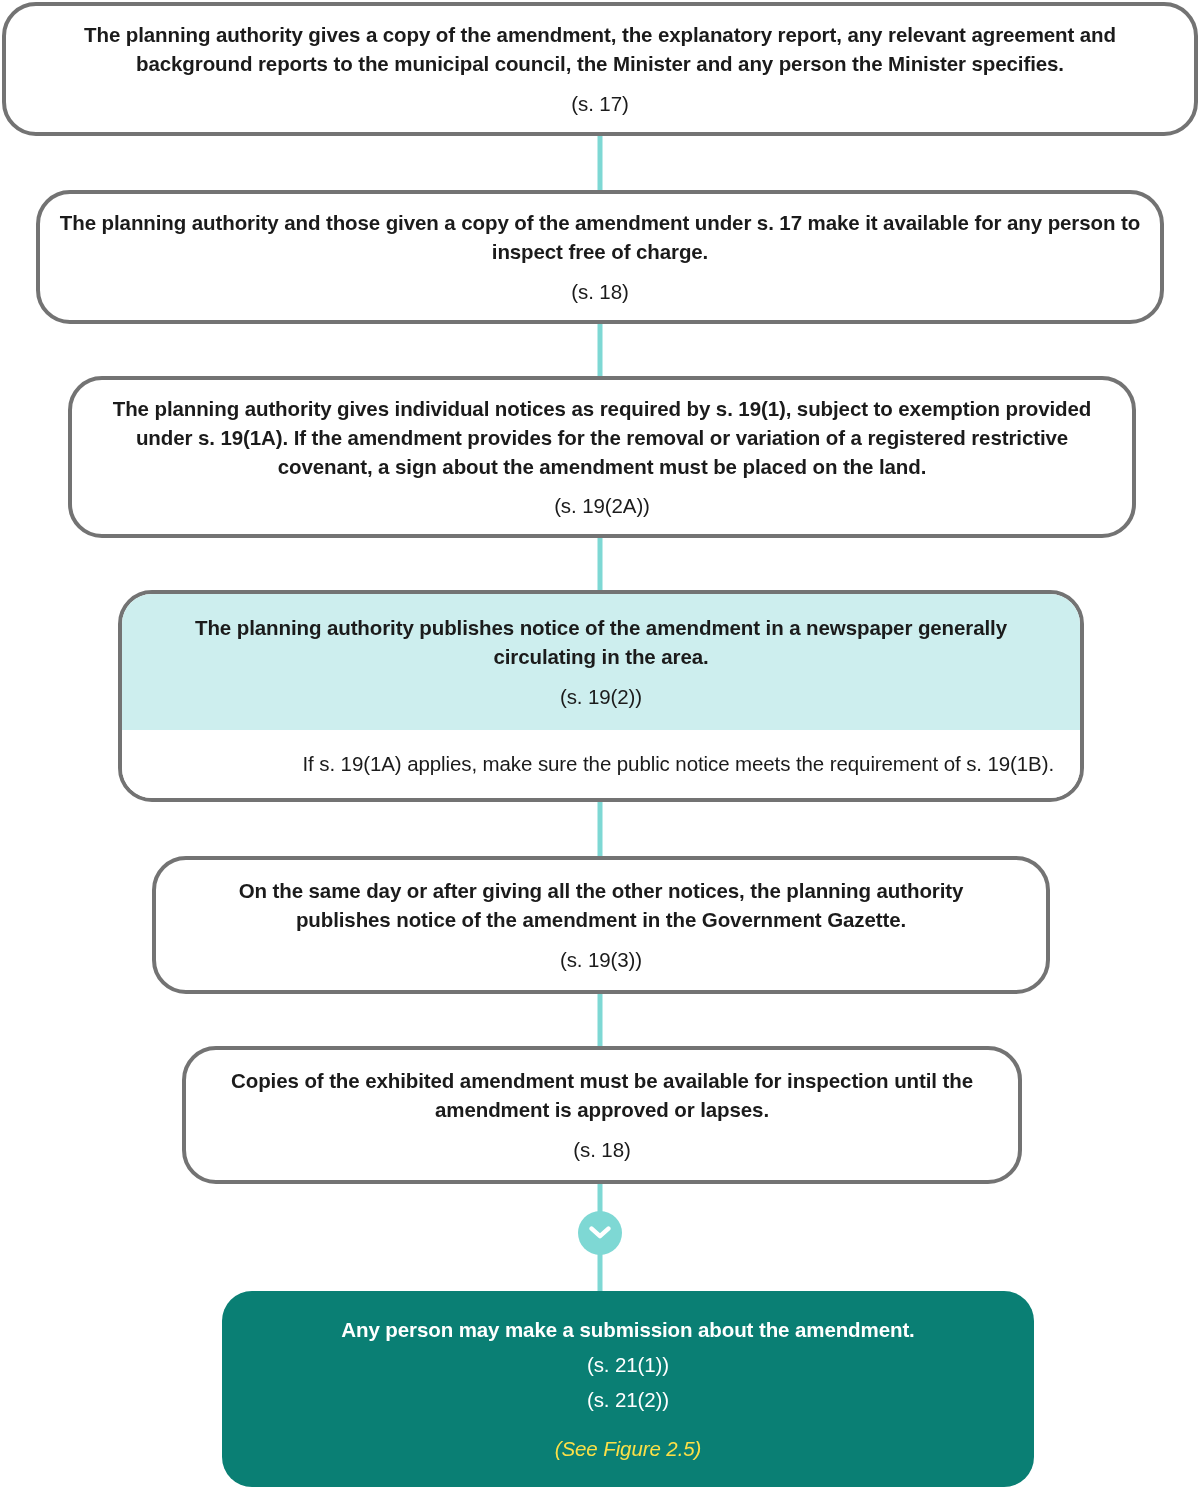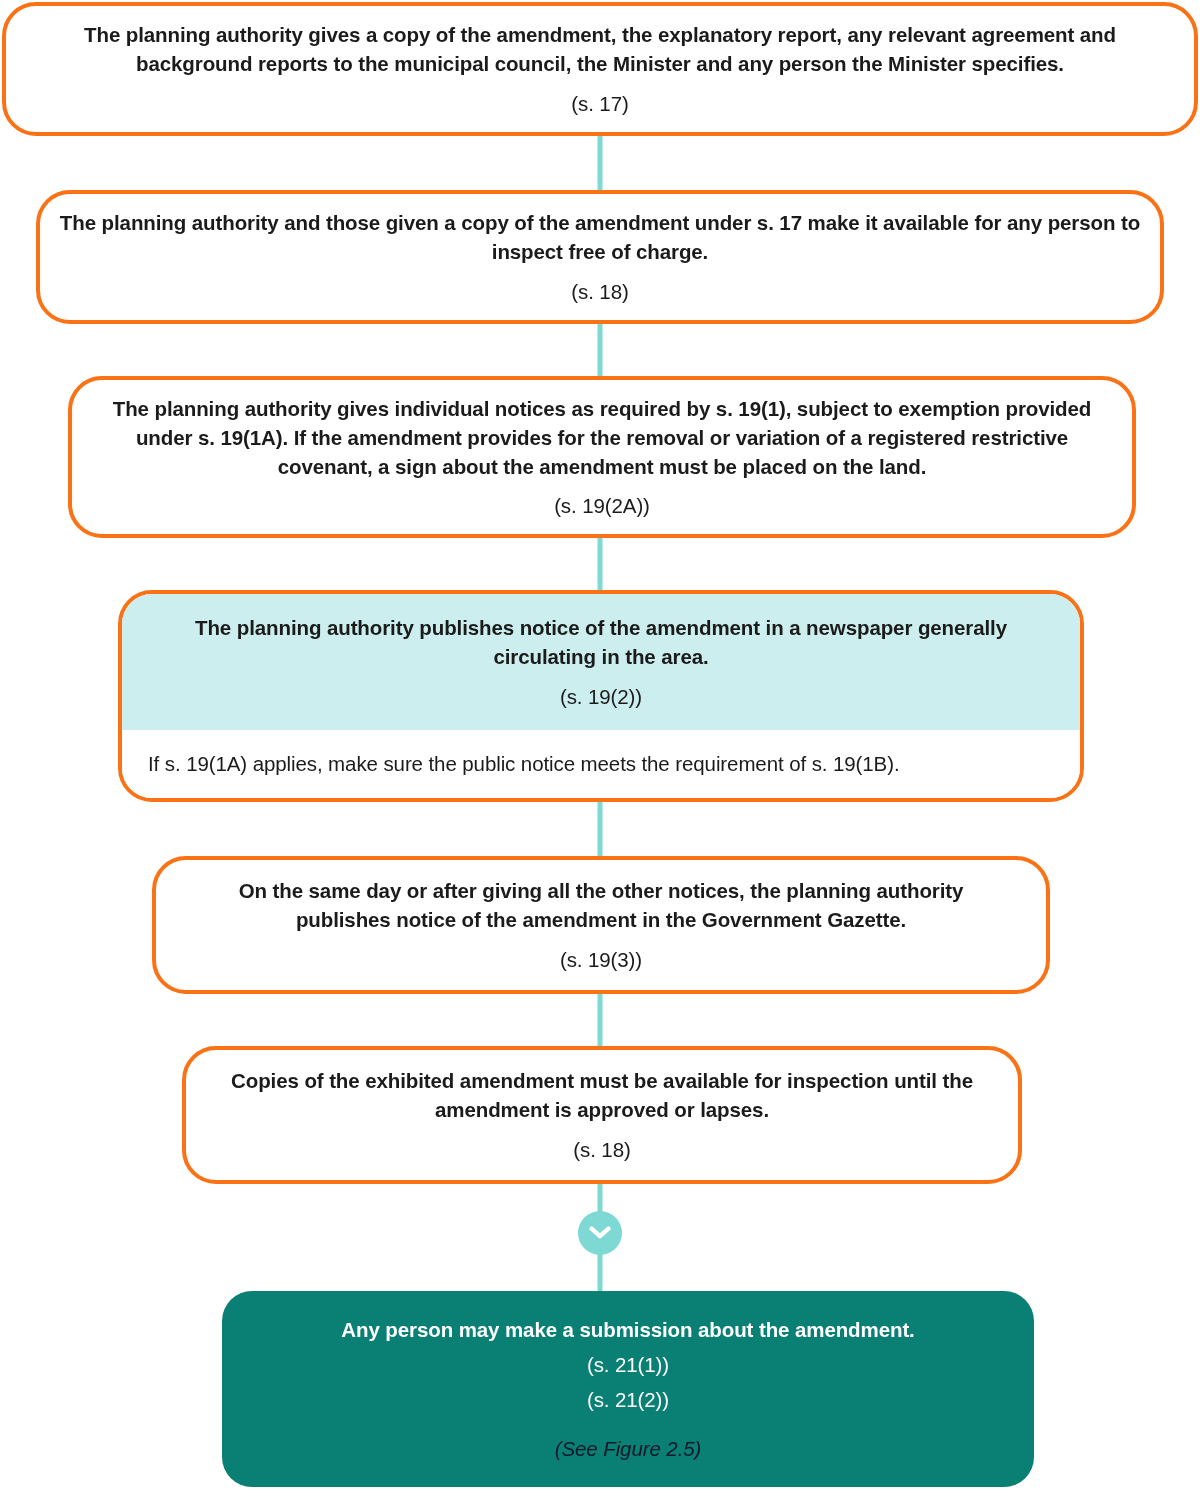--- a/index.html
+++ b/index.html
@@ -25,21 +25,21 @@
     left: 50%;
     transform: translateX(-50%);
     width: 5px;
     background: #7ed8d4;
     z-index: 0;
   }
 
   
   .node {
     position: absolute;
-    border: 4px solid #f97316;
+    border: 4px solid #737373;
     border-radius: 34px;
     background: #ffffff;
     display: flex;
     flex-direction: column;
     align-items: center;
     justify-content: center;
     text-align: center;
     z-index: 2;
     overflow: hidden;
   }
@@ -77,21 +77,21 @@
     text-align: center;
     flex: 0 0 136px;
     padding: 0 26px;
   }
 
   .split-bottom {
     width: 100%;
     background: #ffffff;
     display: flex;
     align-items: center;
-    justify-content: flex-start;
+    justify-content: flex-end;
     text-align: center;
     flex: 1 1 auto;
     padding: 0 26px;
   }
 
   .split-bottom .note {
     font-weight: normal;
     font-size: 20.5px;
     line-height: 1.42;
     color: #1b1b1b;
@@ -110,21 +110,21 @@
 
   .node.filled .ref { margin-top: 6px; }
 
   .node.filled .stmt.second { margin-top: 20px; }
 
   .node.filled .figref {
     font-style: italic;
     font-weight: normal;
     font-size: 20.5px;
     line-height: 1.42;
-    color: #0f172a;
+    color: #fde047;
     margin-top: 20px;
     letter-spacing: -0.1px;
   }
 
   
   .chevron-badge {
     position: absolute;
     left: 50%;
     transform: translateX(-50%);
     width: 44px;

